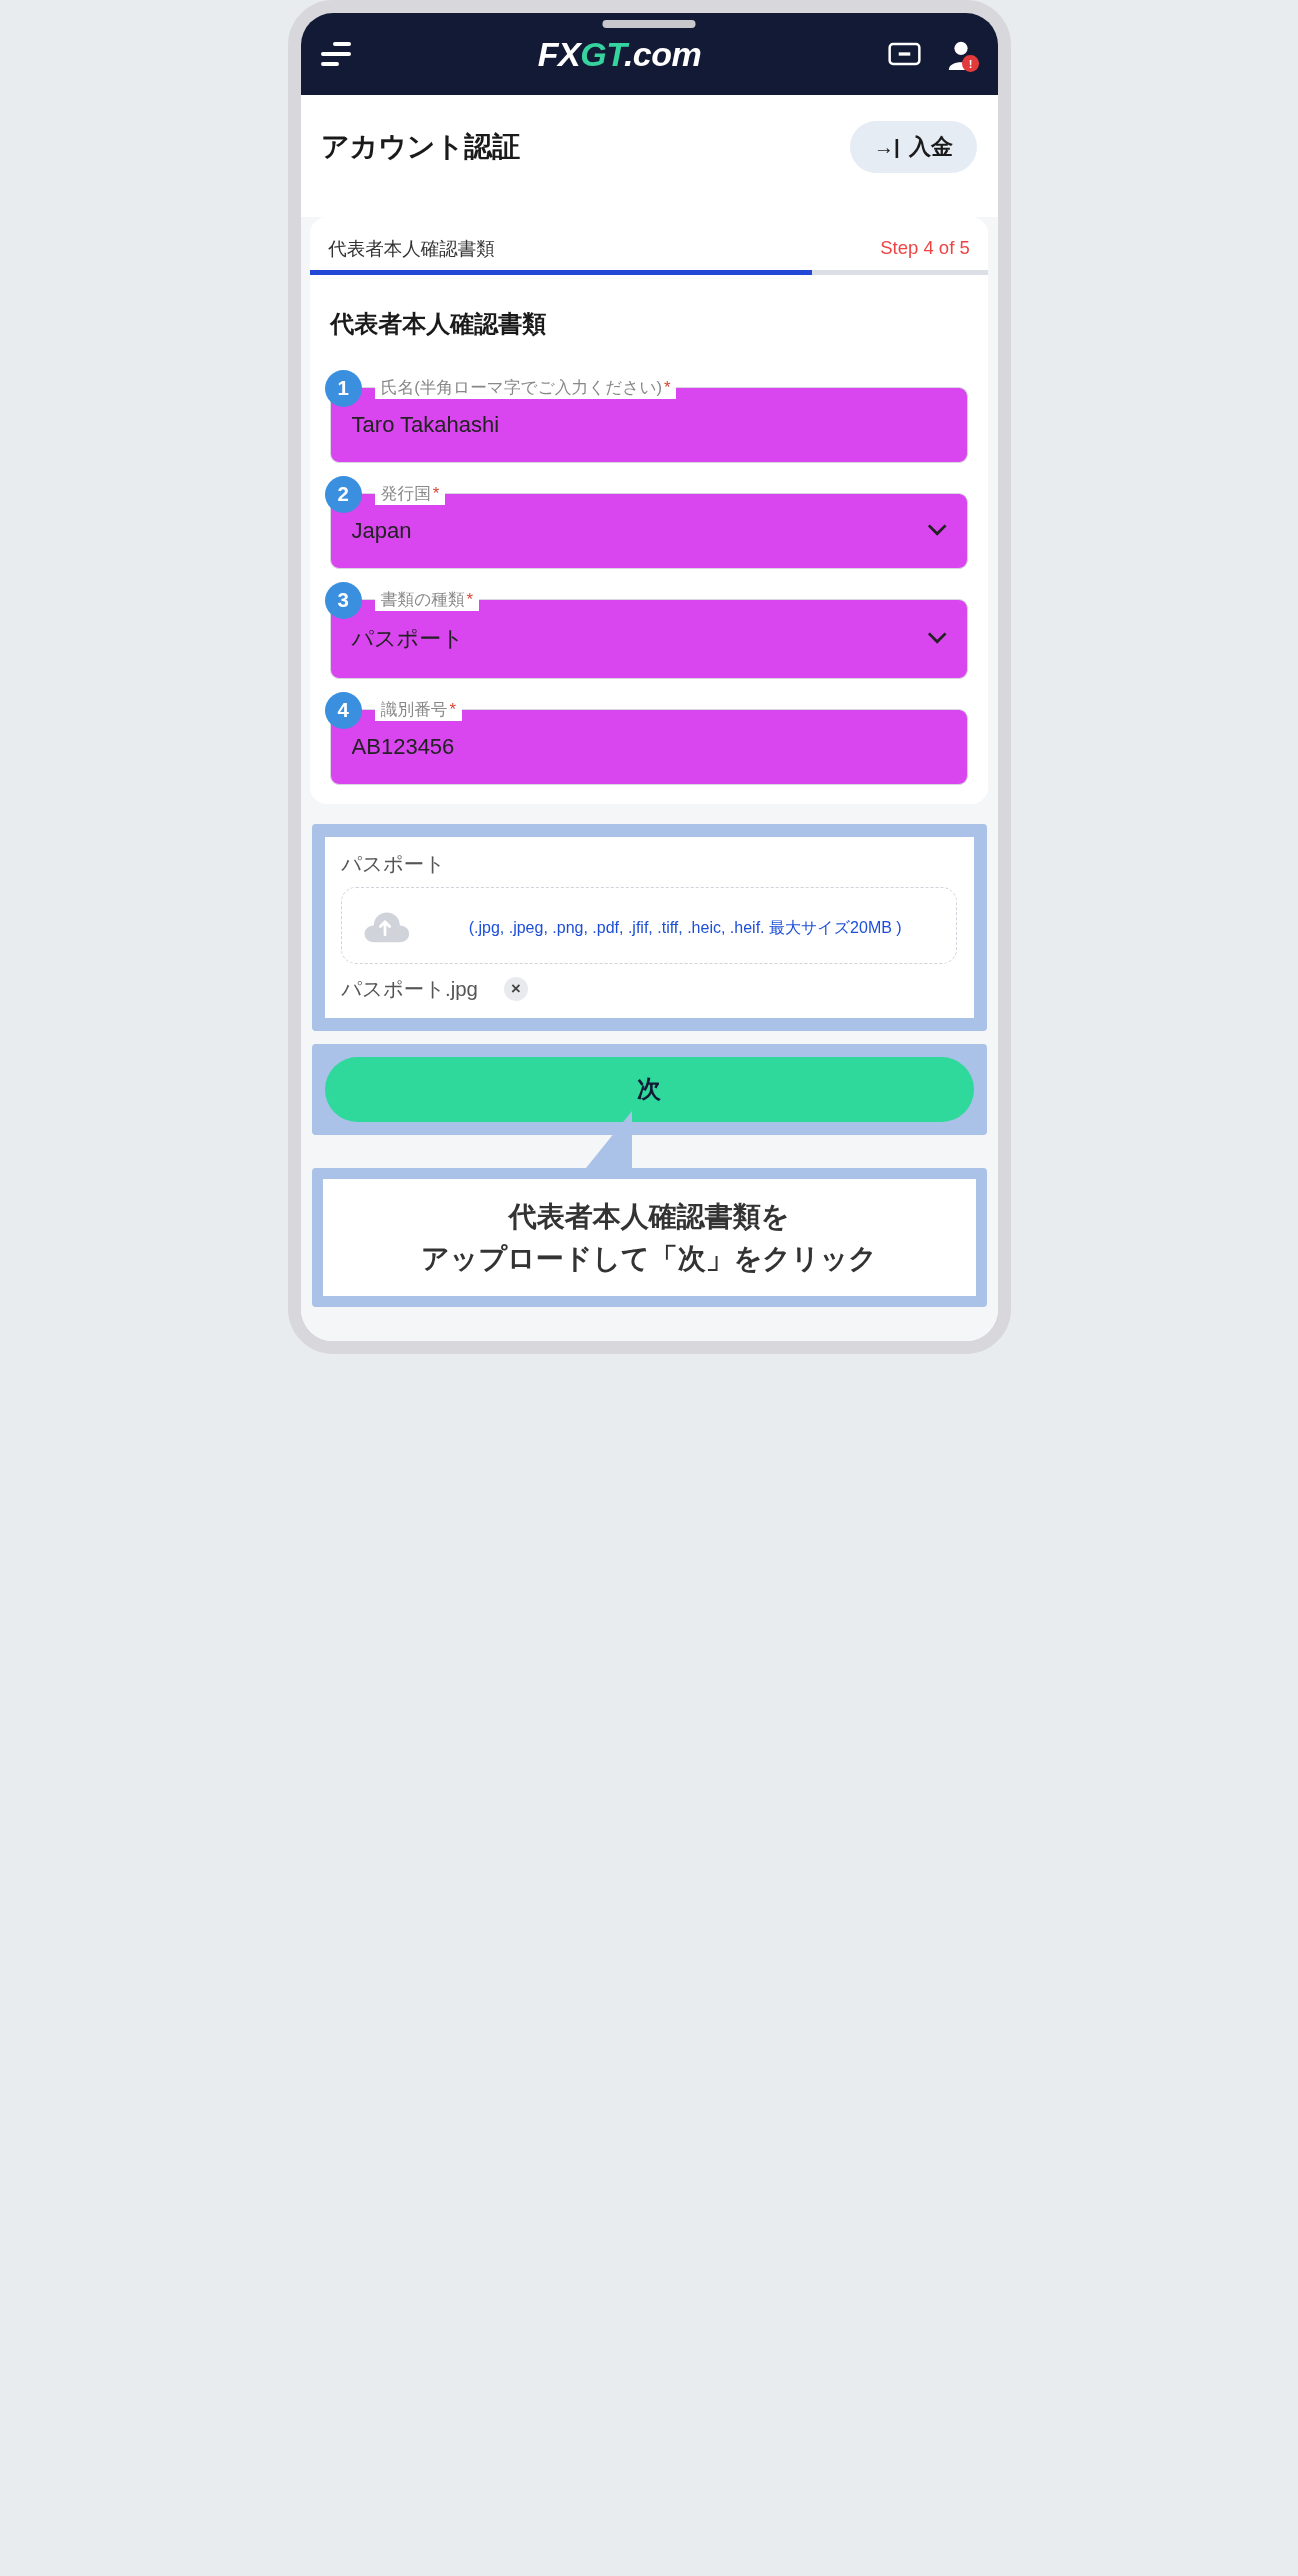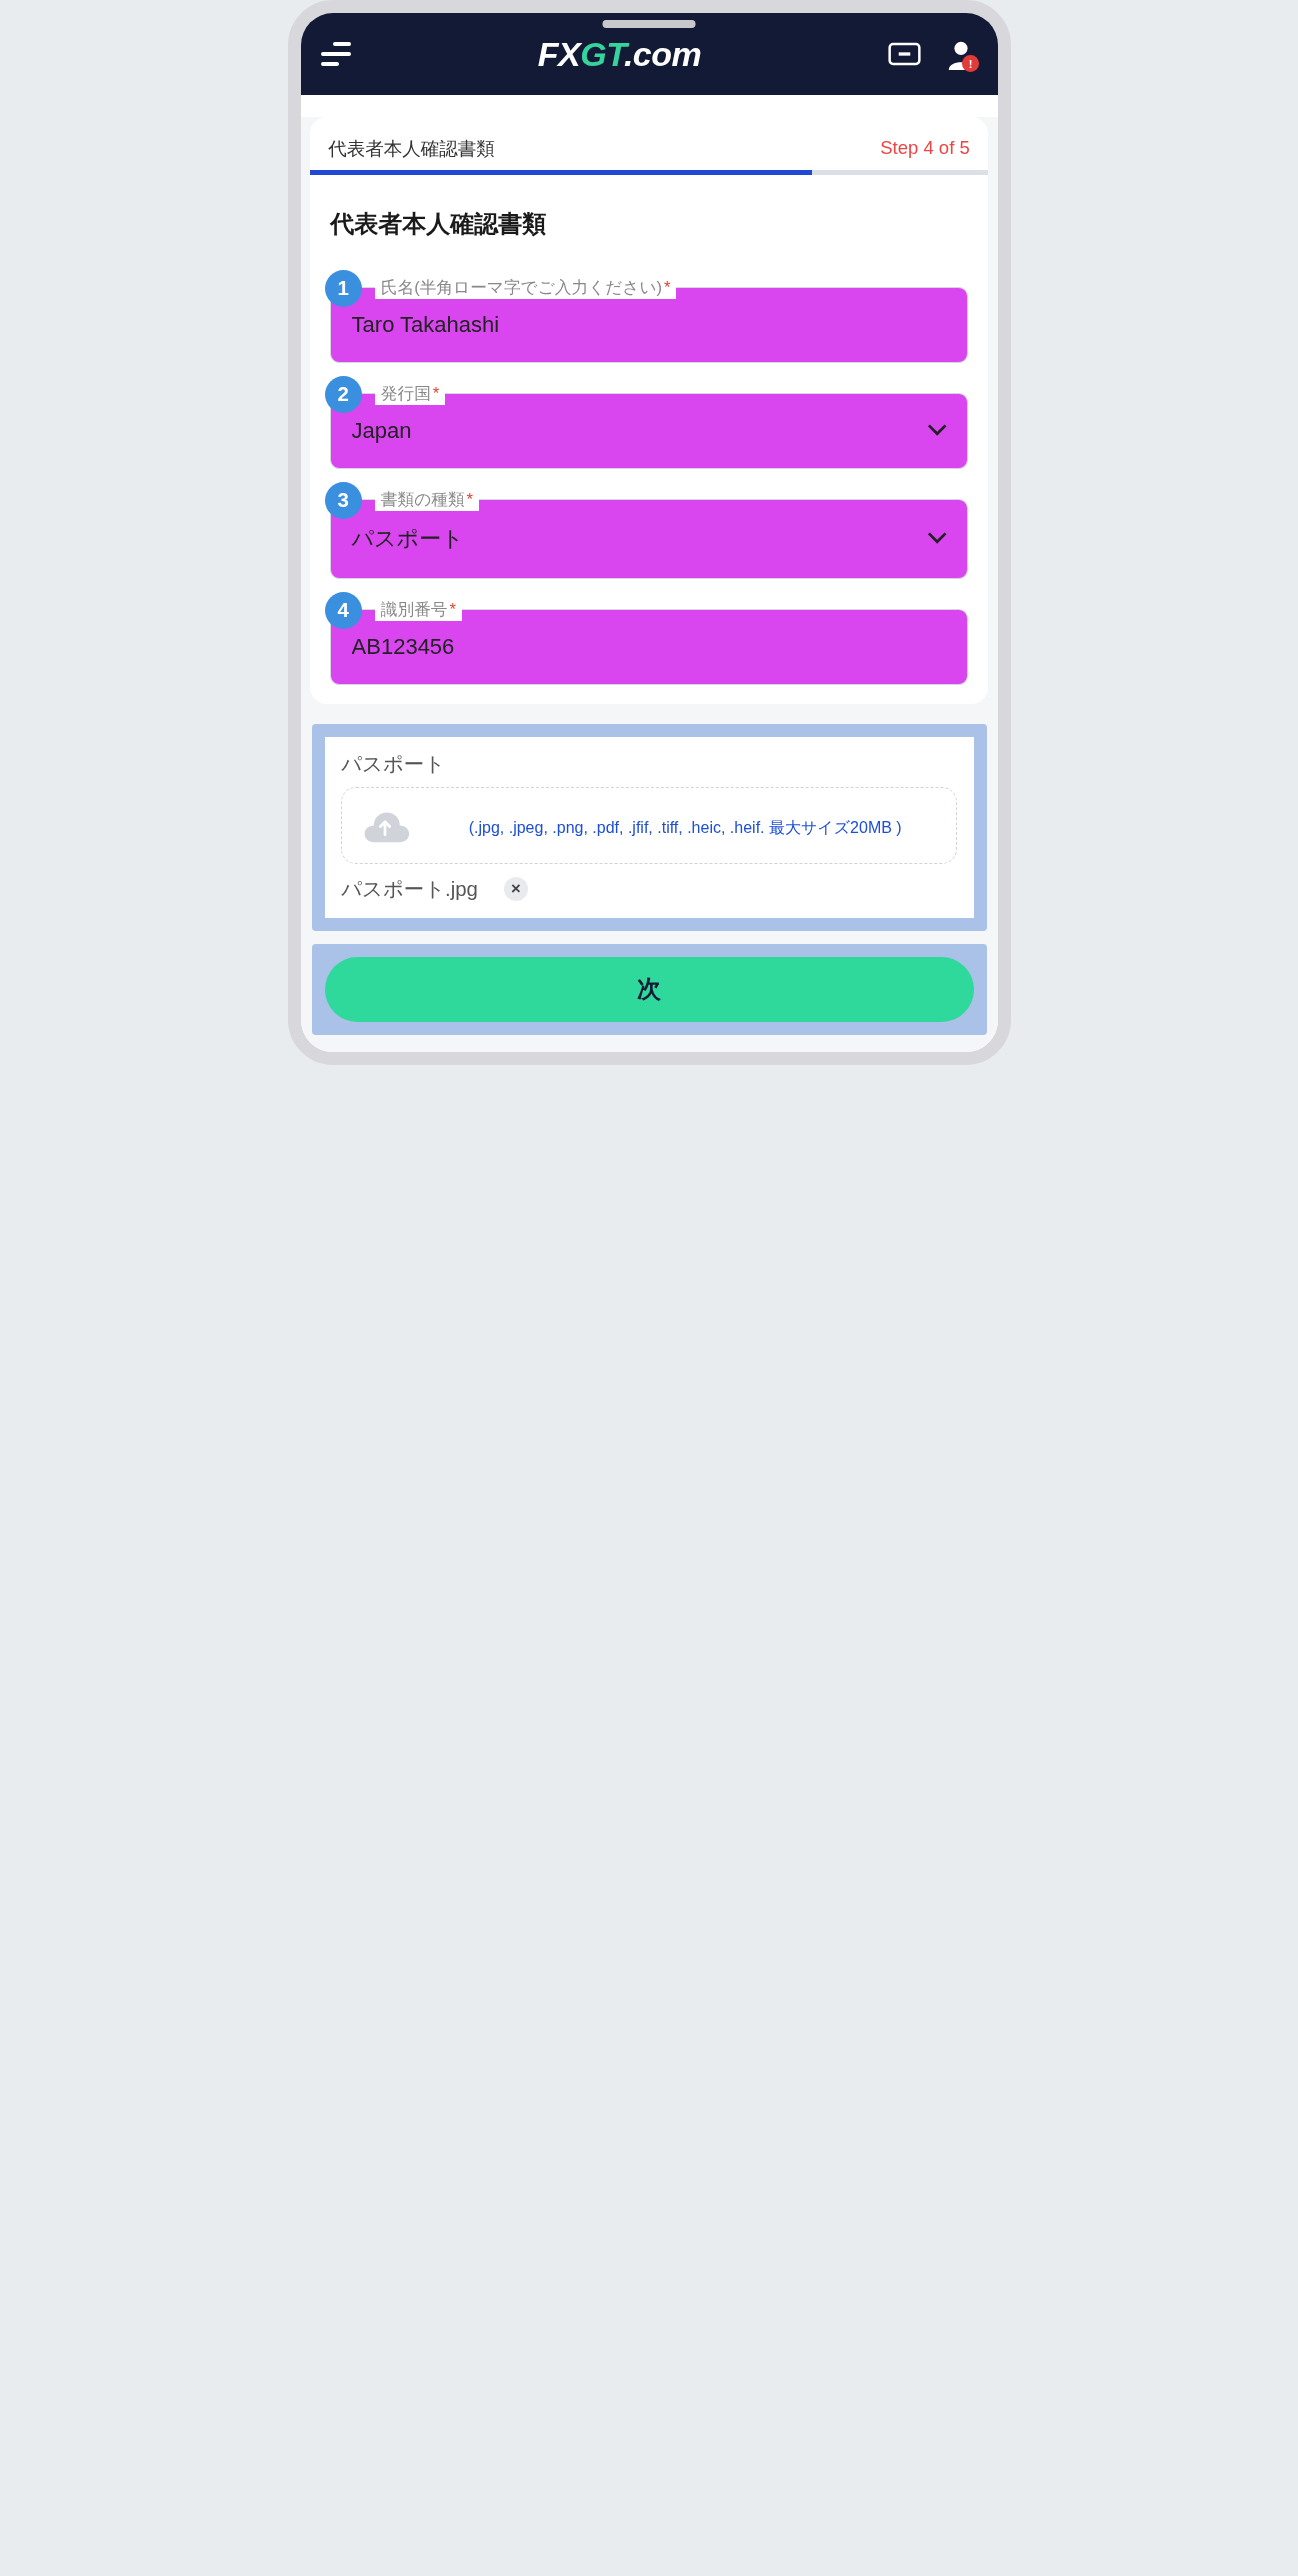--- a/index.html
+++ b/index.html
@@ -126,20 +126,27 @@
       <div class="avatar-wrap">
         <svg class="avatar-svg" viewBox="0 0 34 34">
             <circle cx="17" cy="11" r="7" fill="#fff"></circle>
             <path d="M4 34 C4 23, 30 23, 30 34 Z" fill="#fff"></path>
           </svg>
         <div class="alert-dot">!</div>
       </div>
     </div>
   </div>
 
+  <div class="page-title-bar">
+    <div class="page-title">アカウント認証</div>
+    <button class="deposit-btn">
+      <span class="deposit-arrow">→|</span>
+      <span>入金</span>
+    </button>
+  </div>
 
   <div class="page-body">
 
     <div class="card">
       <div class="step-header">
         <div class="step-title">代表者本人確認書類</div>
         <div class="step-count">Step 4 of 5</div>
       </div>
       <div class="progress">
         <div class="progress-fill"></div>
@@ -205,17 +212,26 @@
       </div>
     </div>
 
     
     <div class="btn-highlight">
       <button class="next-btn">次</button>
     </div>
 
 
     
+    <div class="callout-wrap">
+      <div class="callout-arrow-cutout"></div>
+      <div class="callout">
+        <div class="callout-inner">
+          <div class="callout-text">代表者本人確認書類を</div>
+          <div class="callout-text">アップロードして「次」をクリック</div>
+        </div>
+      </div>
+    </div>
 
     <div style="height:16.7px;"></div>
   </div>
 </div>
 
 
 </body></html>

